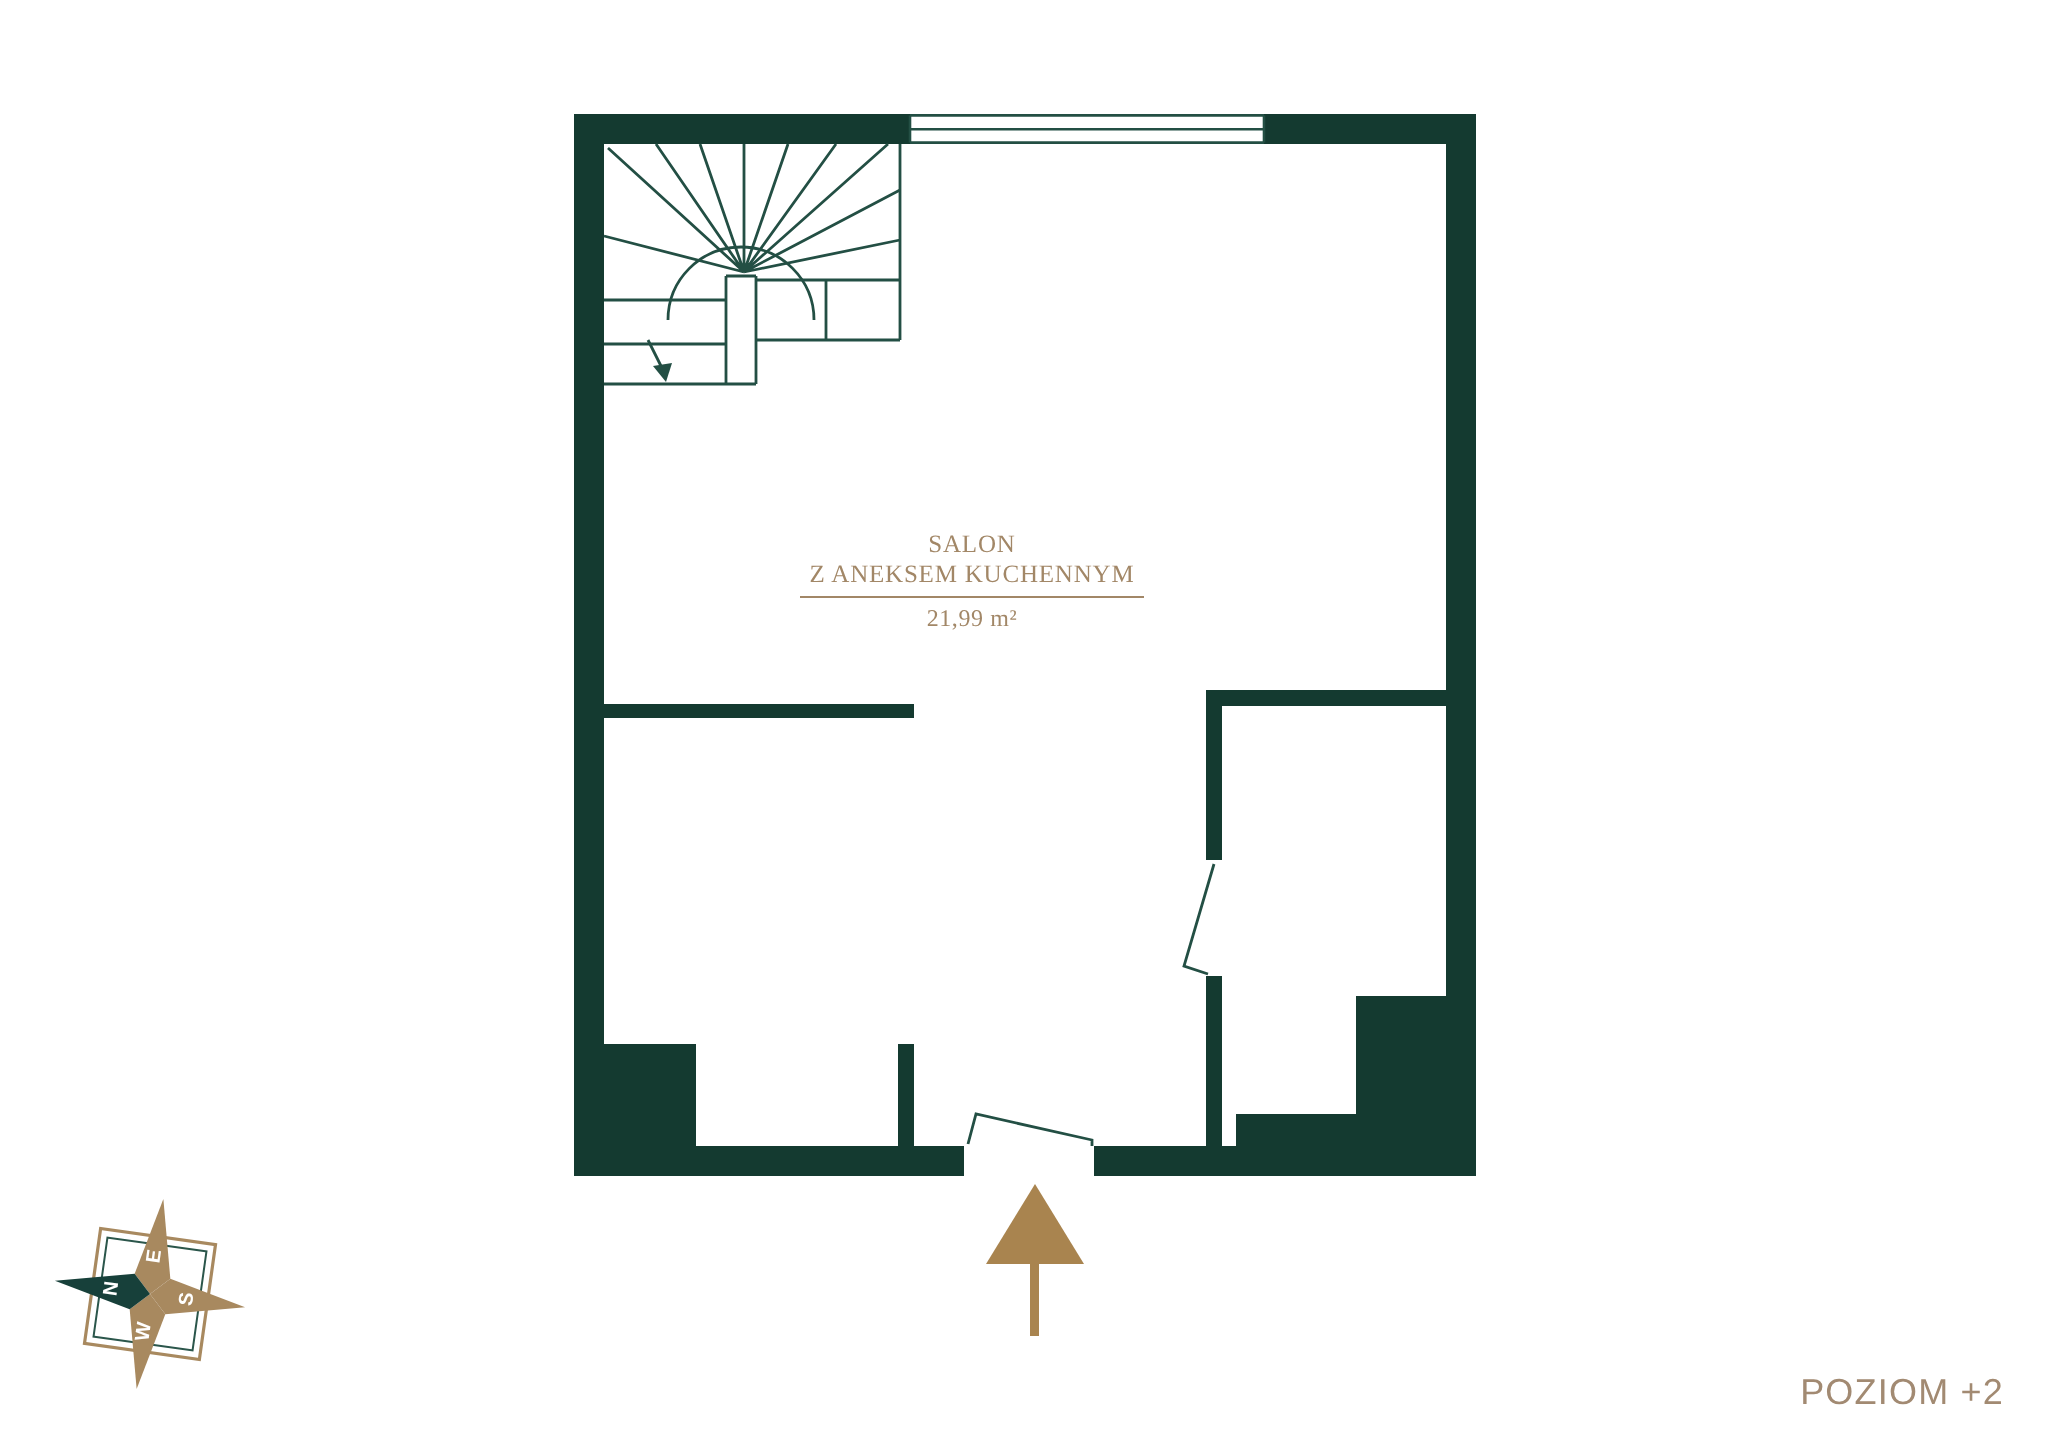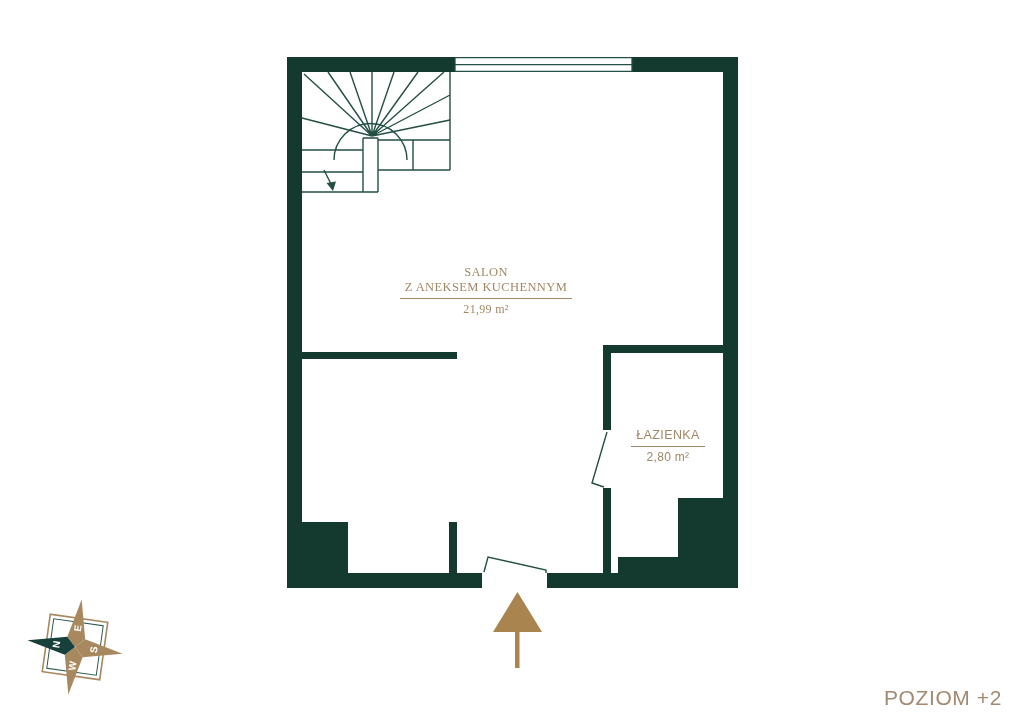--- a/index.html
+++ b/index.html
@@ -27,21 +27,21 @@
   }
   .room-label .area {
     font-size:12px;
     margin-top:3px;
     letter-spacing:0.3px;
   }
   .level {
     position:absolute;
     right:22px; top:686px;
     color:#a28a72;
-    font-size:21px;
+    font-size:18px;
     letter-spacing:0.6px;
   }
 </style>
 </head>
 <body>
 
 <div class="stage">
 
   <svg class="plan-svg" width="1024" height="725" viewBox="0 0 1024 725">
 
@@ -132,20 +132,16 @@
       </g>
     </g>
   </svg>
 
   <div class="room-label" style="left:386px; top:265px; width:200px;font-family:Liberation Serif, serif;">
     <div>SALON</div>
     <div><span class="u">Z ANEKSEM KUCHENNYM</span></div>
     <div class="area">21,99 m²</div>
   </div>
 
-  <div class="room-label" style="left:568px; top:428px; width:200px;">
-    <div><span class="u">ŁAZIENKA</span></div>
-    <div class="area">2,80 m²</div>
-  </div>
 
   <div class="level">POZIOM +2</div>
 
 </div>
 
 </body></html>

